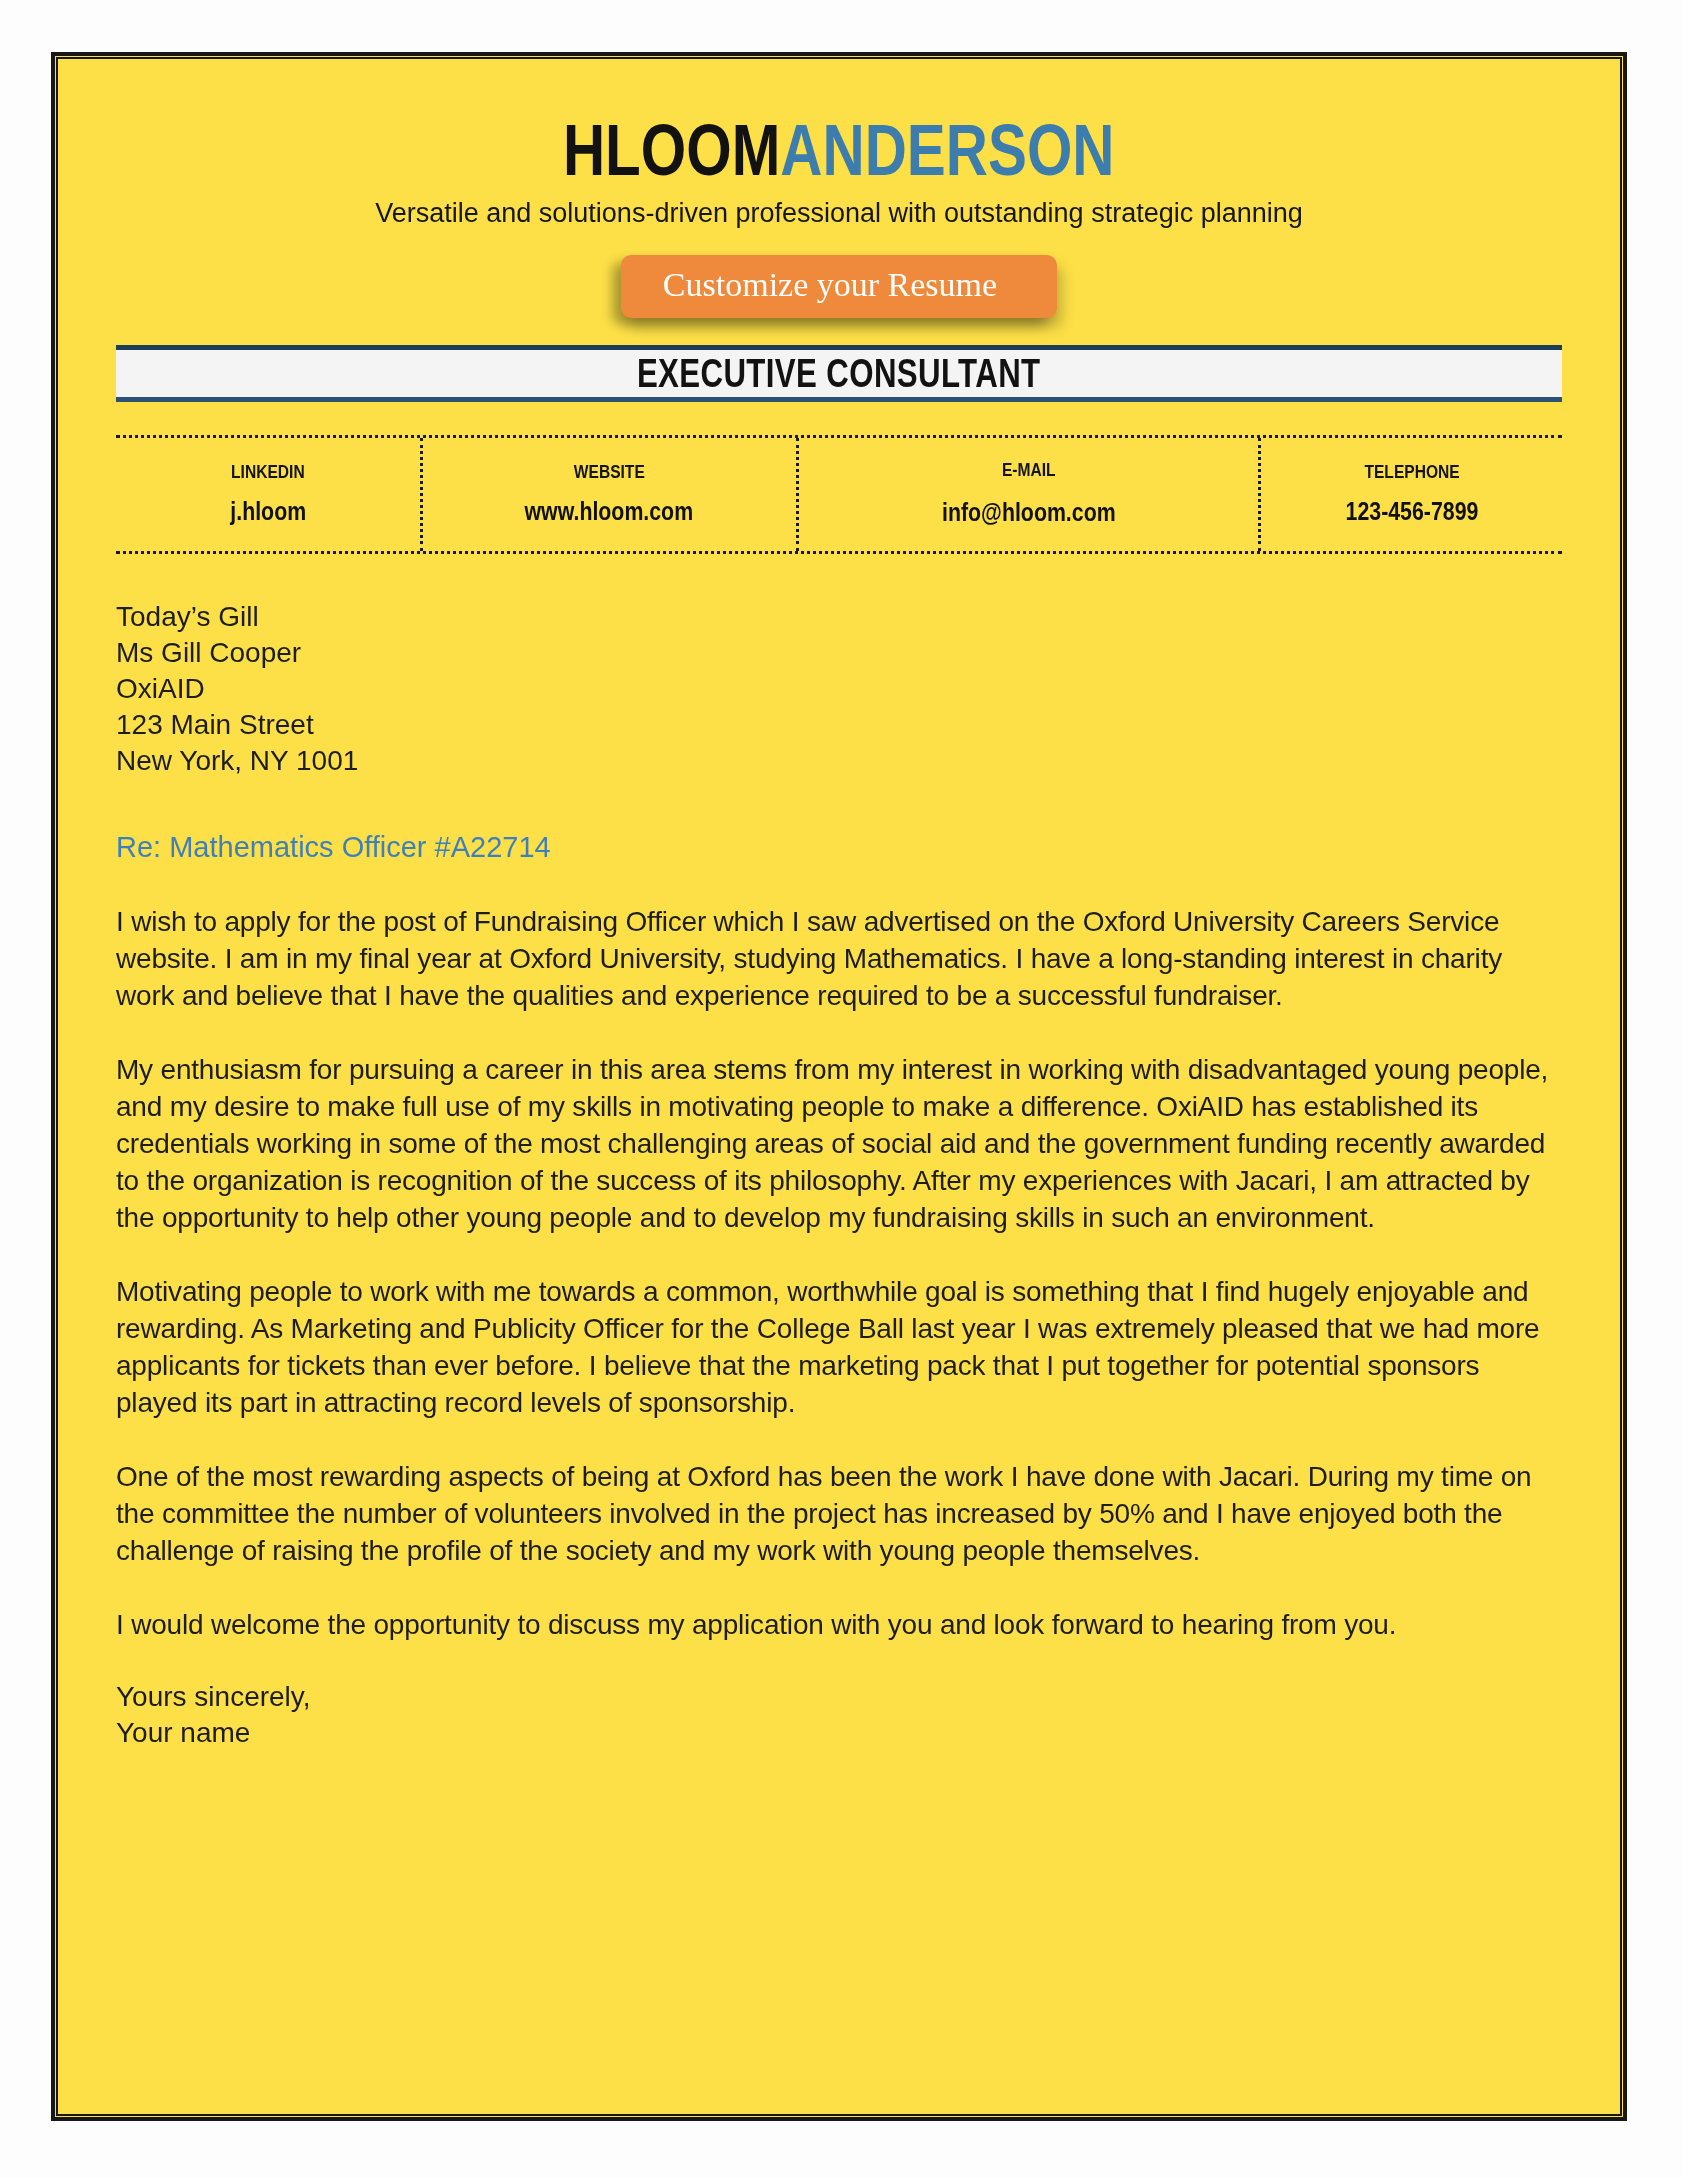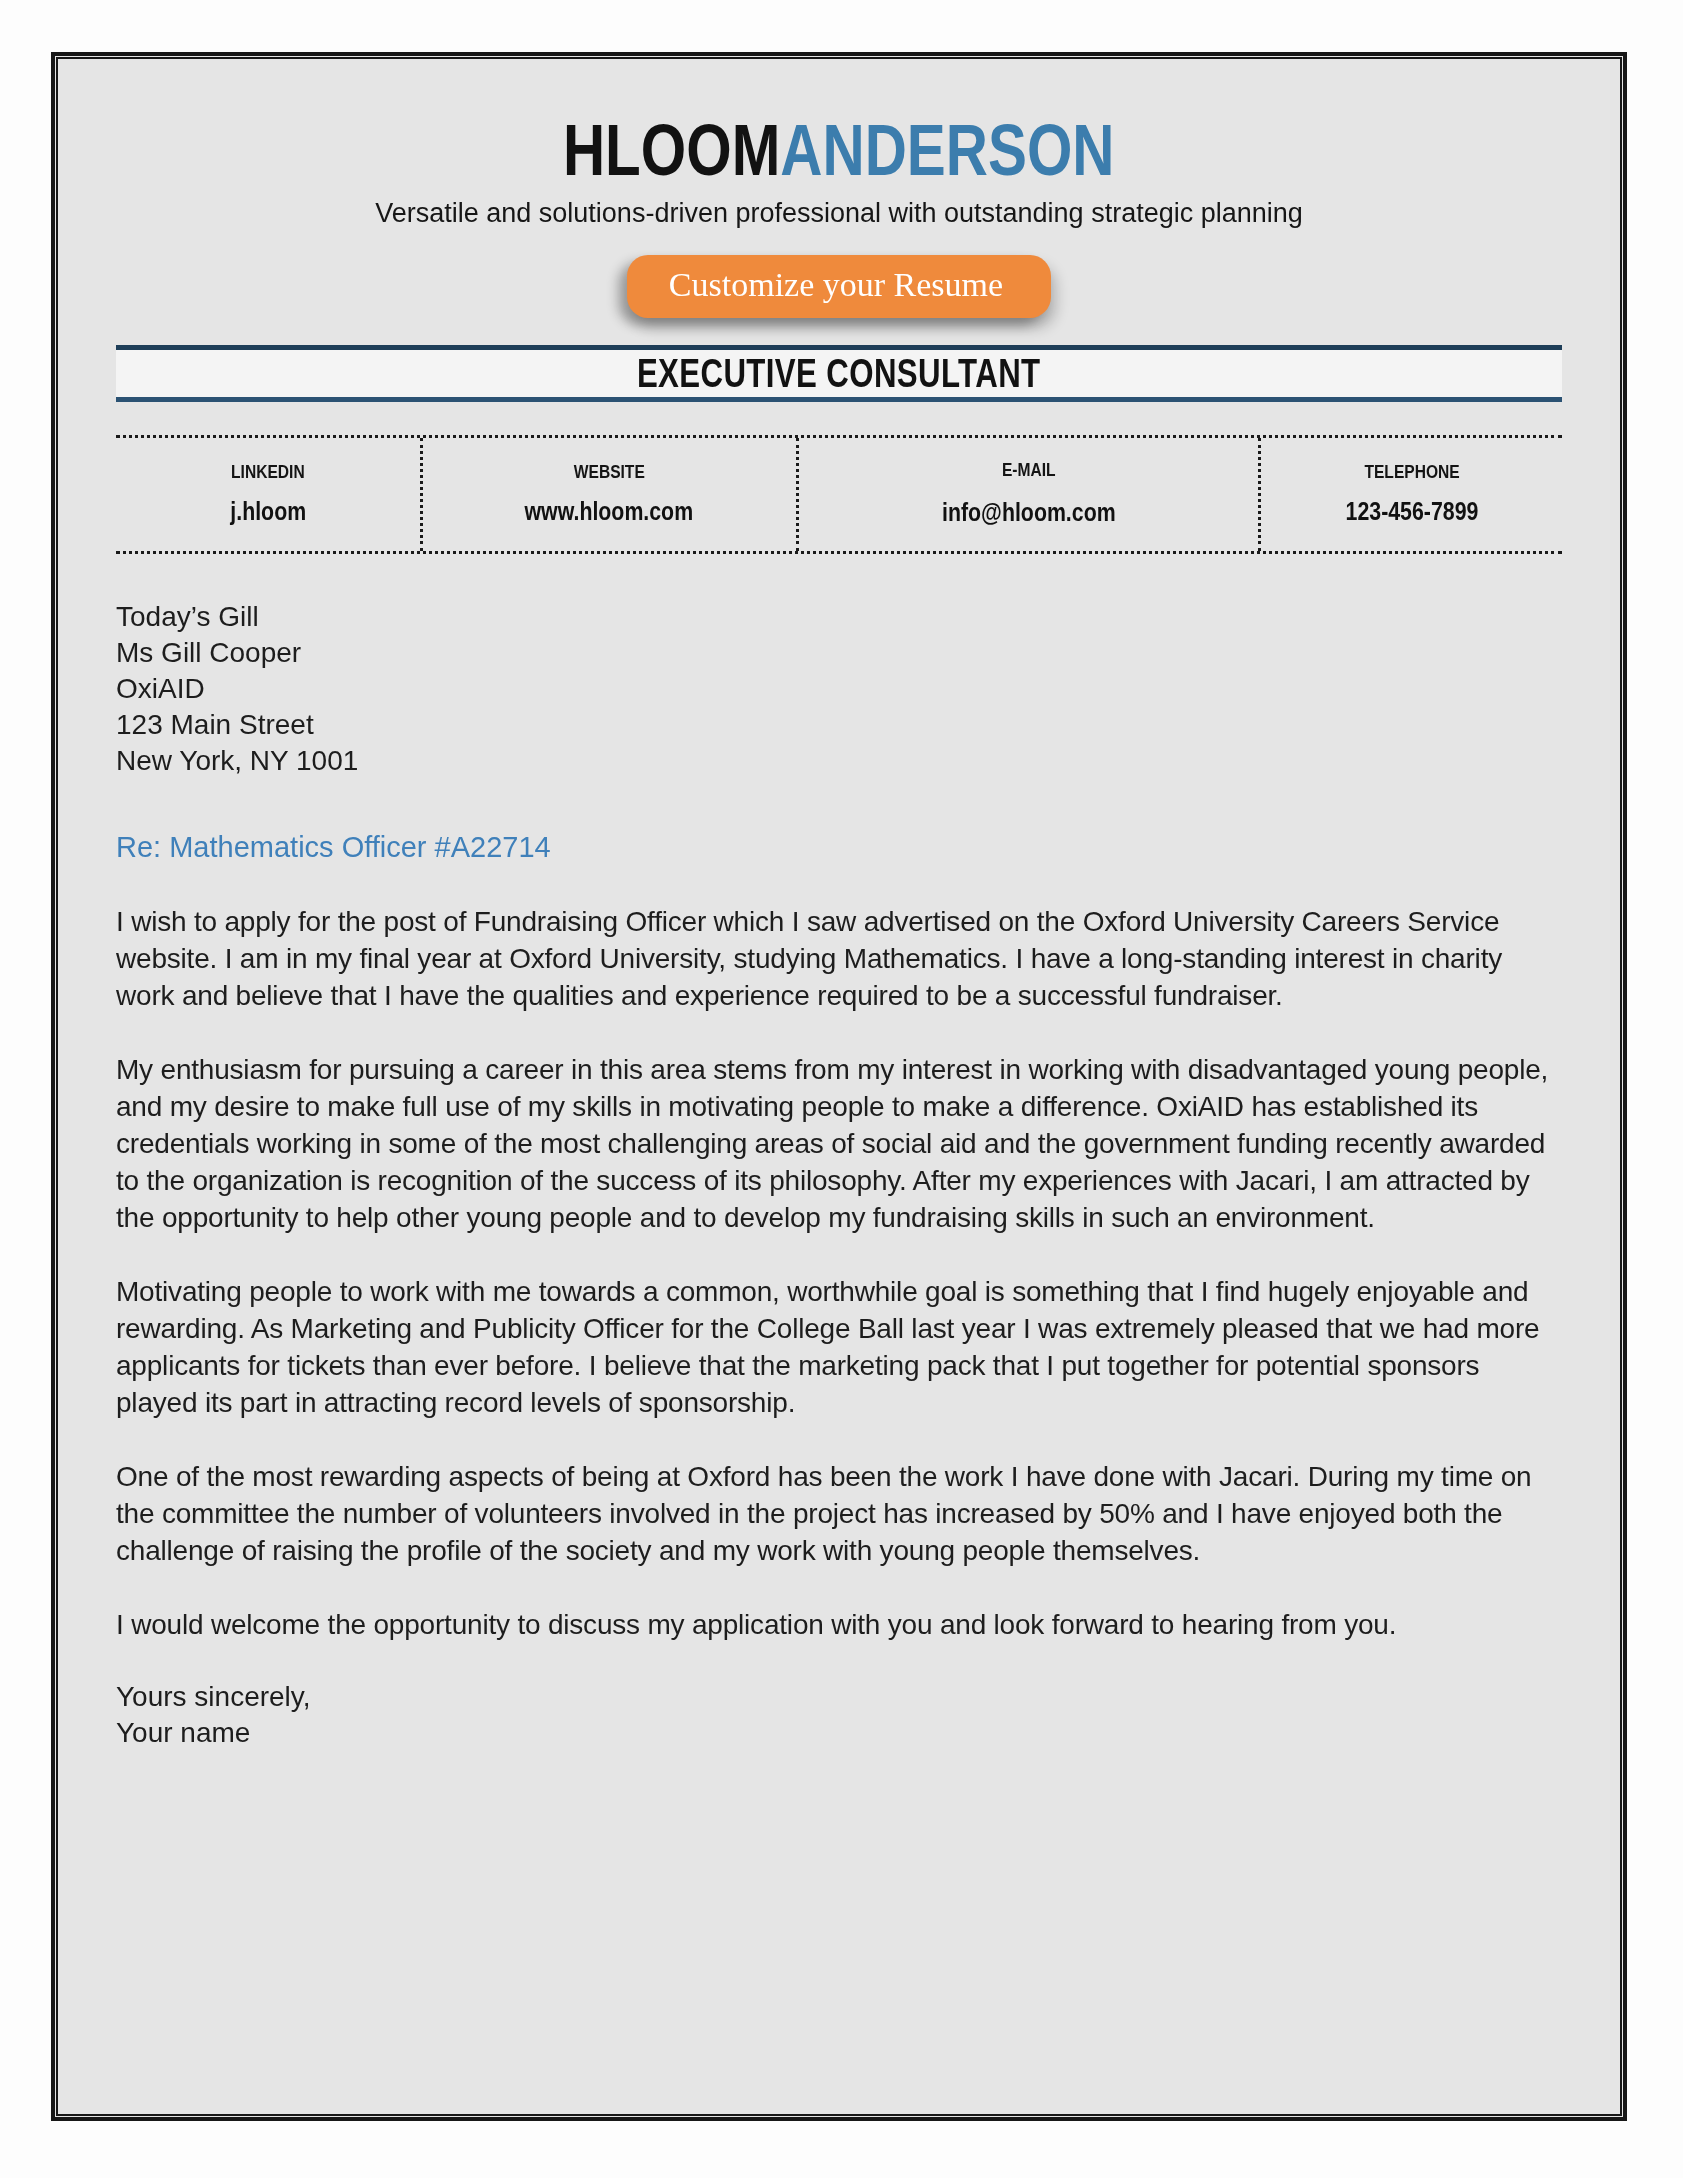--- a/index.html
+++ b/index.html
@@ -10,21 +10,21 @@
     font-family: "Liberation Sans", sans-serif;
     color: #1d1d1d;
     position: relative;
   }
 
   
   .page-frame {
     position: absolute; left: 51px; top: 52px;
     width: 1576px; height: 2069px;
     border: 4px solid #171717;
-    background: #e5e5e5;
+    background: #fde047;
   }
   .page-frame-inner {
     position: absolute; inset: 1px;
     border: 2px solid #171717;
   }
   .content {
     position: absolute; inset: 0;
     padding: 53px 58px 0 58px;
   }
 
@@ -45,22 +45,22 @@
     color: #161616;
   }
 
   .btn-row { text-align: center; margin-top: 25px; height: 61px; }
   .customize-btn {
     display: inline-block;
     background: #ef8a3c;
     color: #ffffff;
     font-family: "Liberation Serif", serif;
     font-size: 34px; line-height: 1;
-    padding: 13px 48px 16px 42px;
-    border: none; border-radius: 21px;
+    padding: 13px 60px 16px 42px;
+    border: none; border-radius: 10px;
     box-shadow: -9px 7px 12px rgba(0,0,0,0.30), 5px 10px 14px rgba(0,0,0,0.22);
     cursor: pointer;
   }
 
   
   .job-bar {
     margin-top: 29px;
     background: #f4f4f4;
     border-top: 5px solid #1e3e58;
     border-bottom: 5px solid #2b5273;

